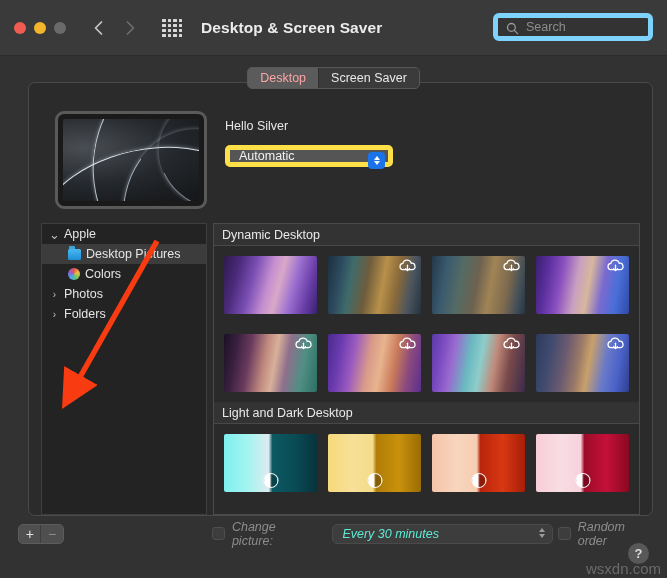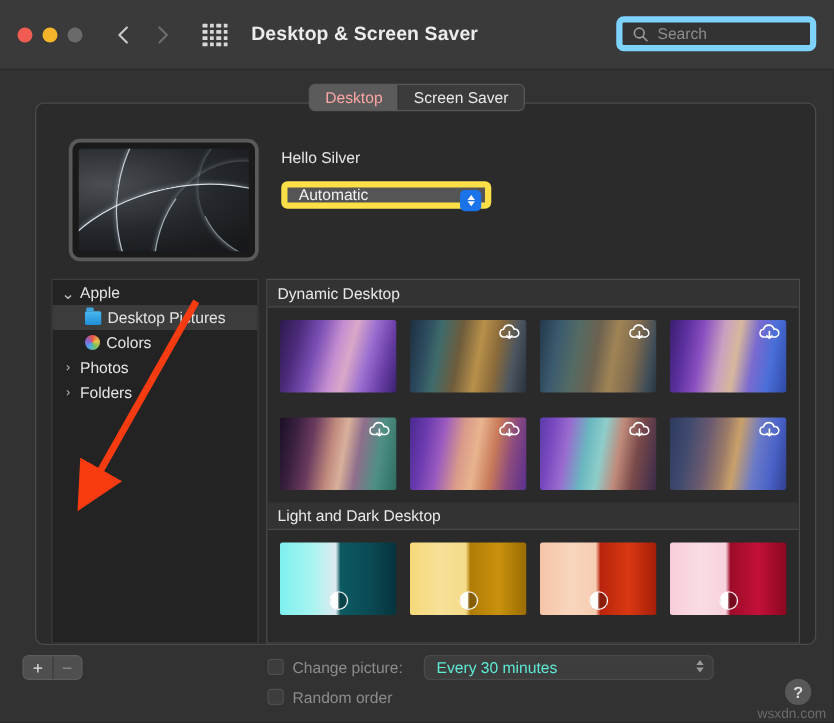--- a/index.html
+++ b/index.html
@@ -246,21 +246,21 @@
     border-radius: 5px;
     display: flex;
   }
   #plusminus > div {
     flex: 1; display: flex; align-items: center; justify-content: center;
     font-size: 14px; color: #e3e3e3; line-height: 1;
   }
   #plusminus > div:first-child { border-right: 1px solid #3d3d3d; }
   #plusminus .dis { color: #8f8f8f; }
 
-  #optcol { margin-left: 148px; display: flex; flex-direction: column; gap: 5px; }
+  #optcol { margin-left: 148px; display: flex; flex-direction: row; gap: 5px; font-style: italic; }
   .optrow { display: flex; align-items: center; gap: 7px; height: 19px; }
   .cbox {
     width: 13px; height: 13px; flex: 0 0 13px;
     background: #3d3d3d; border: 1px solid #4e4e4e; border-radius: 3px;
   }
   .optlbl { font-size: 12.5px; color: #8c8c8c; }
   #intervalpopup {
     width: 232px; height: 20px; margin-left: 10px;
     background: #3d3d3d; border: 1px solid #4a4a4a; border-radius: 5px;
     display: flex; align-items: center; padding: 0 6px 0 9px;
@@ -276,21 +276,21 @@
 
   #help {
     position: absolute; right: 18px; bottom: 14px;
     width: 21px; height: 21px; border-radius: 50%;
     background: #585858;
     display: flex; align-items: center; justify-content: center;
     font-size: 13px; color: #dcdcdc; font-weight: bold;
   }
   #watermark {
     position: absolute; right: 6px; bottom: 1px;
-    font-size: 11px; color: #6b6b6b;
+    font-size: 15px; color: #6b6b6b;
   }
 </style>
 </head>
 <body>
 
 <div id="window">
 
   <div id="titlebar">
     <div class="traffic">
       <div class="dot close"></div>

